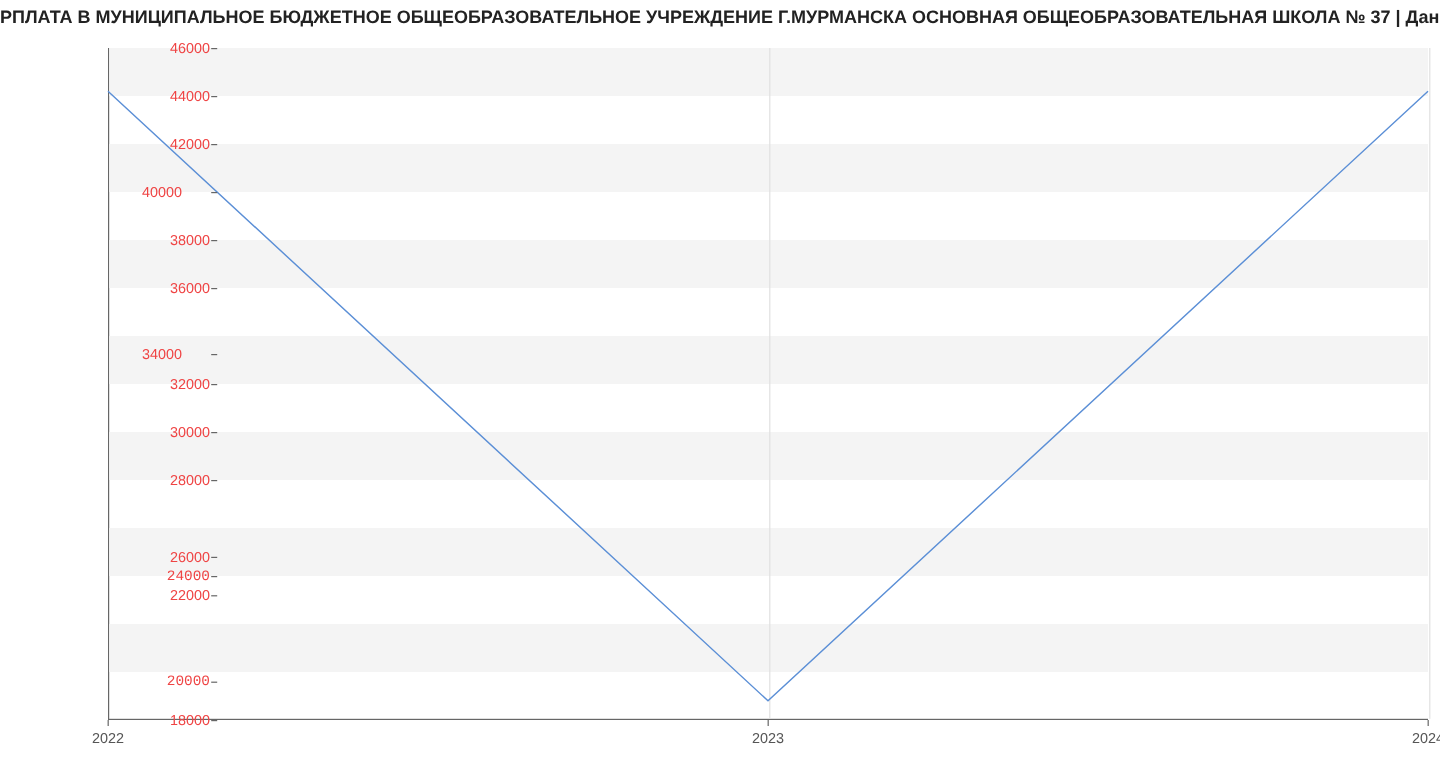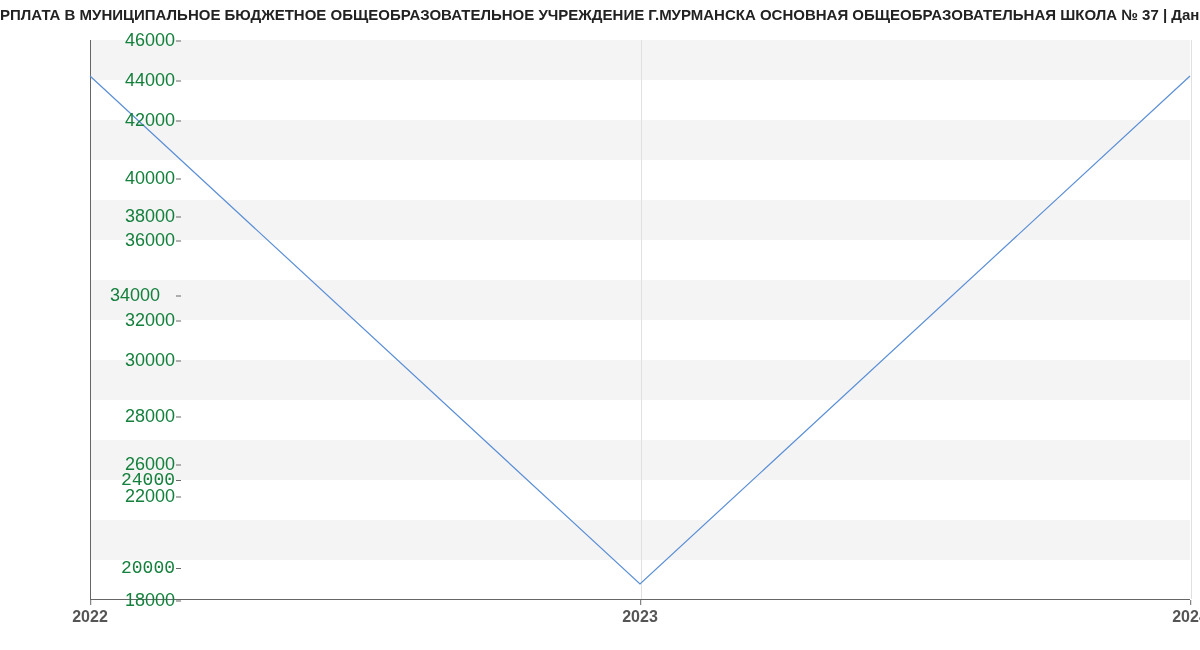--- a/index.html
+++ b/index.html
@@ -45,42 +45,41 @@
   .band {
     position: absolute;
     left: 0;
     width: 100%;
     background: #f4f4f4;
   }
   .ytick {
     position: absolute;
     right: 1015px;
     transform: translateY(-50%);
-    font-size: 18px;
-    color: #15803d;
+    font-size: 12px;
+    color: #ef4444;
     text-align: right;
     width: 80px;
   }
   .ytick .tick-mark {
     position: absolute;
     right: -6px;
     top: 50%;
     width: 5px;
     height: 1px;
     background: #666;
   }
   .xtick {
     position: absolute;
     top: 100%;
     transform: translateX(-50%);
-    font-size: 16px;
+    font-size: 12px;
     color: #555;
     margin-top: 8px;
     white-space: nowrap;
-    font-weight: bold;
   }
   .xtick .tick-mark {
     position: absolute;
     left: 50%;
     top: -8px;
     width: 1px;
     height: 5px;
     background: #666;
   }
   .vgrid {
@@ -120,27 +119,27 @@
         <div class="vgrid" style="left: 1100px;"></div>
       </div>
     <svg class="line-layer" id="line-layer" viewBox="0 0 1100 560">
         <path d="M0,36 L550,544 L1100,36" class="series-line" stroke="#5b8fd6"></path>
       </svg>
   <div class="ytick" style="top: 560px;">18000<div class="tick-mark"></div></div>
       <div class="ytick" style="top: 528px; font-family: Liberation Mono, monospace;">20000<div class="tick-mark"></div></div>
       <div class="ytick" style="top: 456px;">22000<div class="tick-mark"></div></div>
       <div class="ytick" style="top: 440px; font-family: Liberation Mono, monospace;">24000<div class="tick-mark"></div></div>
       <div class="ytick" style="top: 424px;">26000<div class="tick-mark"></div></div>
-      <div class="ytick" style="top: 360px; margin-top: 16px;">28000<div class="tick-mark"></div></div>
+      <div class="ytick" style="top: 360px;">28000<div class="tick-mark"></div></div>
       <div class="ytick" style="top: 320px; text-align: right;">30000<div class="tick-mark"></div></div>
       <div class="ytick" style="top: 280px;">32000<div class="tick-mark"></div></div>
       <div class="ytick" style="top: 255px; text-align: center;">34000<div class="tick-mark"></div></div>
       <div class="ytick" style="top: 200px;">36000<div class="tick-mark"></div></div>
-      <div class="ytick" style="top: 160px; margin-top: 16px;">38000<div class="tick-mark"></div></div>
-      <div class="ytick" style="top: 138px;">40000<div class="tick-mark"></div></div>
+      <div class="ytick" style="top: 160px;">38000<div class="tick-mark"></div></div>
+      <div class="ytick" style="top: 120px; text-align: center;">40000<div class="tick-mark"></div></div>
       <div class="ytick" style="top: 80px;">42000<div class="tick-mark"></div></div>
       <div class="ytick" style="top: 40px;">44000<div class="tick-mark"></div></div>
       <div class="ytick" style="top: 0px;">46000<div class="tick-mark"></div></div>
       <div class="xtick" style="left: 0px;">2022<div class="tick-mark"></div></div>
       <div class="xtick" style="left: 550px;">2023<div class="tick-mark"></div></div>
       <div class="xtick" style="left: 1100px;">2024<div class="tick-mark"></div></div>
     </div>
 </div>
 
 </body></html>

